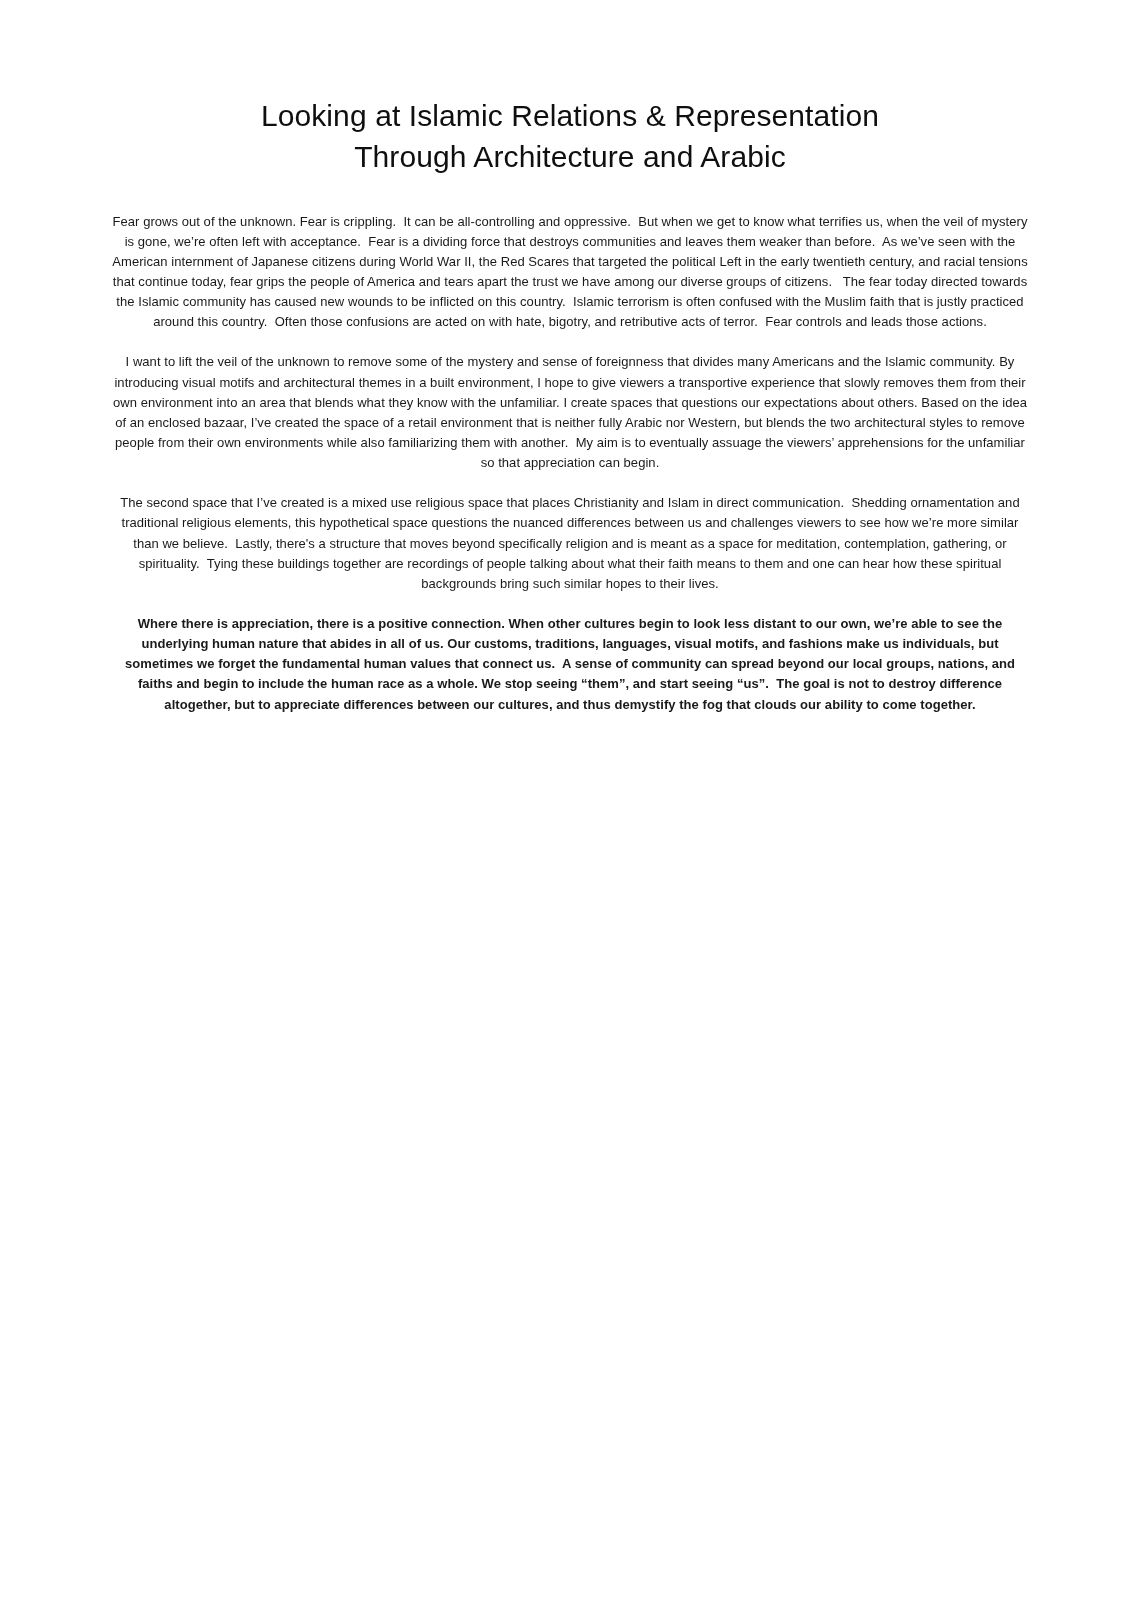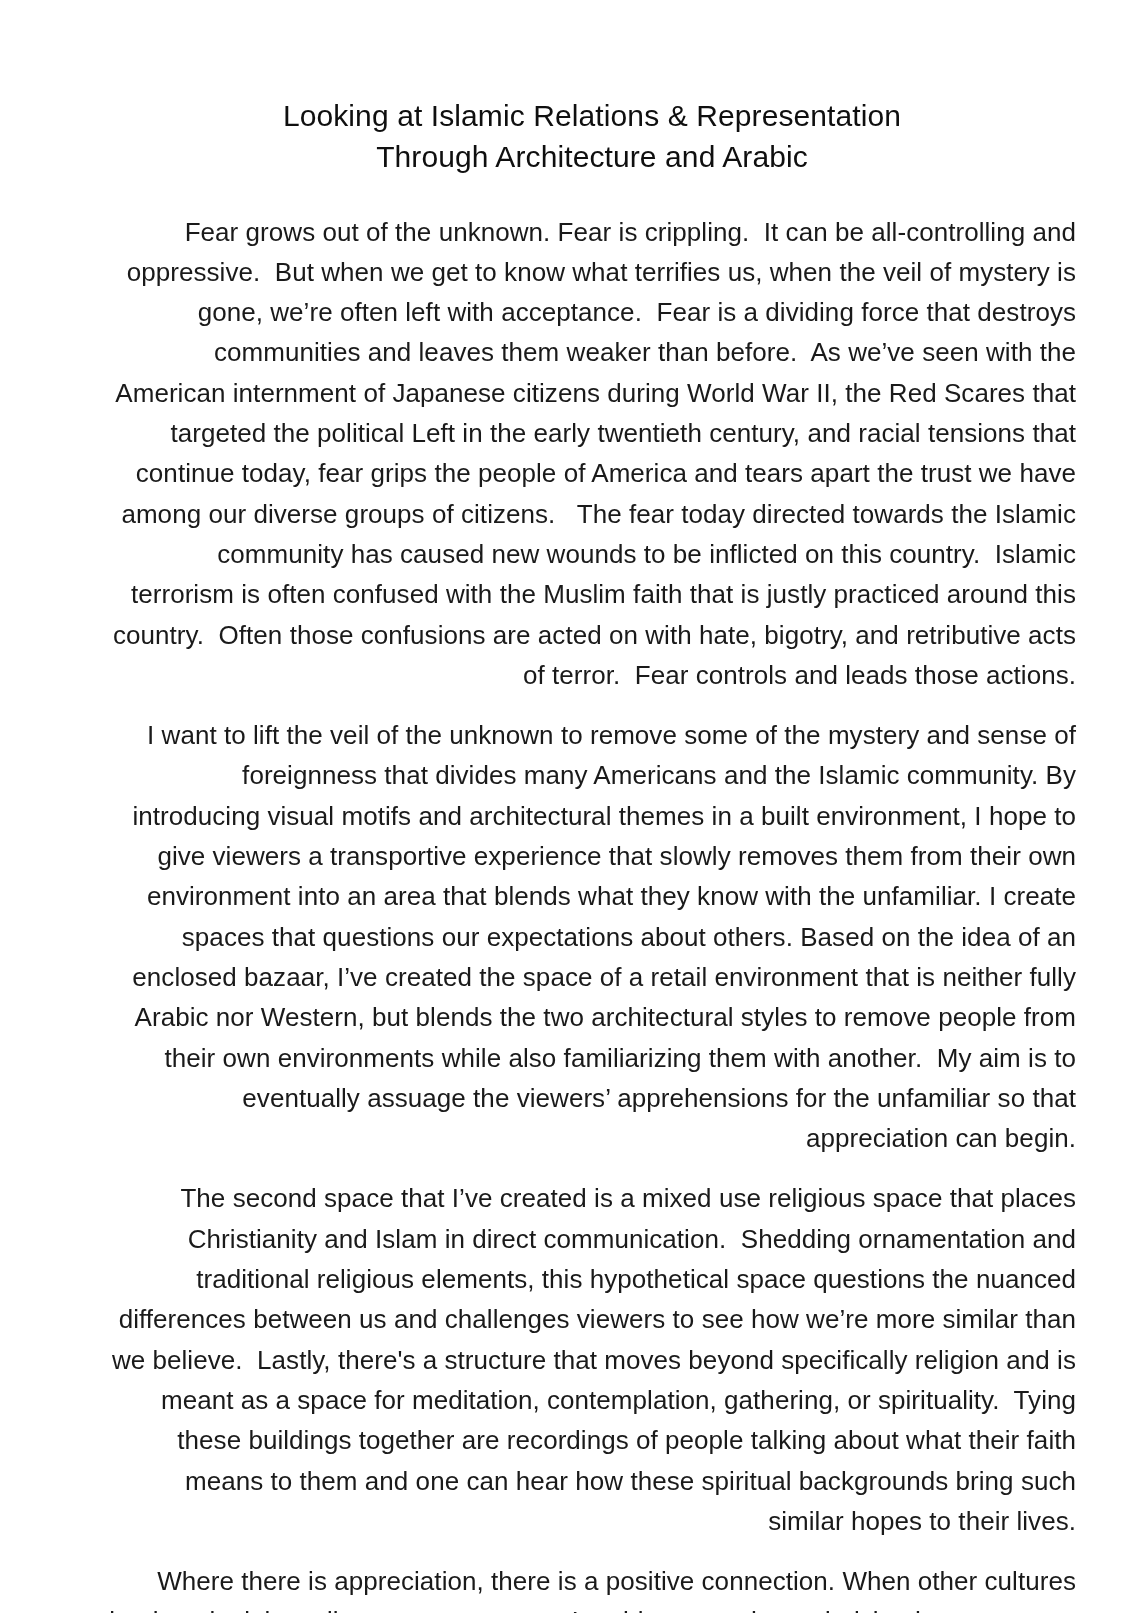--- a/index.html
+++ b/index.html
@@ -11,47 +11,48 @@
     width: 1140px;
     height: 1613px;
     font-family: "Liberation Sans", sans-serif;
     color: #1a1a1a;
     -webkit-font-smoothing: antialiased;
   }
   .page {
     width: 1140px;
     height: 1613px;
     box-sizing: border-box;
-    padding: 96px 64px 60px 108px;
+    padding: 96px 108px 60px 108px;
     background: #ffffff;
     position: relative;
   }
   .doc-title {
     text-align: center;
     font-size: 30px;
     line-height: 1.36;
     font-weight: 400;
     color: #0f0f0f;
     margin: 0 0 34px 0;
     letter-spacing: 0.1px;
   }
   .doc-title .title-line {
     display: block;
   }
   .body-text {
-    font-size: 26px;
+    font-size: 13px;
     line-height: 1.55;
     color: #1a1a1a;
     margin: 0 0 20px 0;
-    text-align: right;
+    text-align: center;
     letter-spacing: 0.05px;
     white-space: pre-wrap;
   }
   .body-text:last-child {
     margin-bottom: 8px;
+    font-weight: bold;
   }
 </style>
 </head>
 <body>
 
 <div class="page">
 
   <h1 class="doc-title">
     <span class="title-line">Looking at Islamic Relations &amp; Representation</span>
     <span class="title-line">Through Architecture and Arabic</span>

